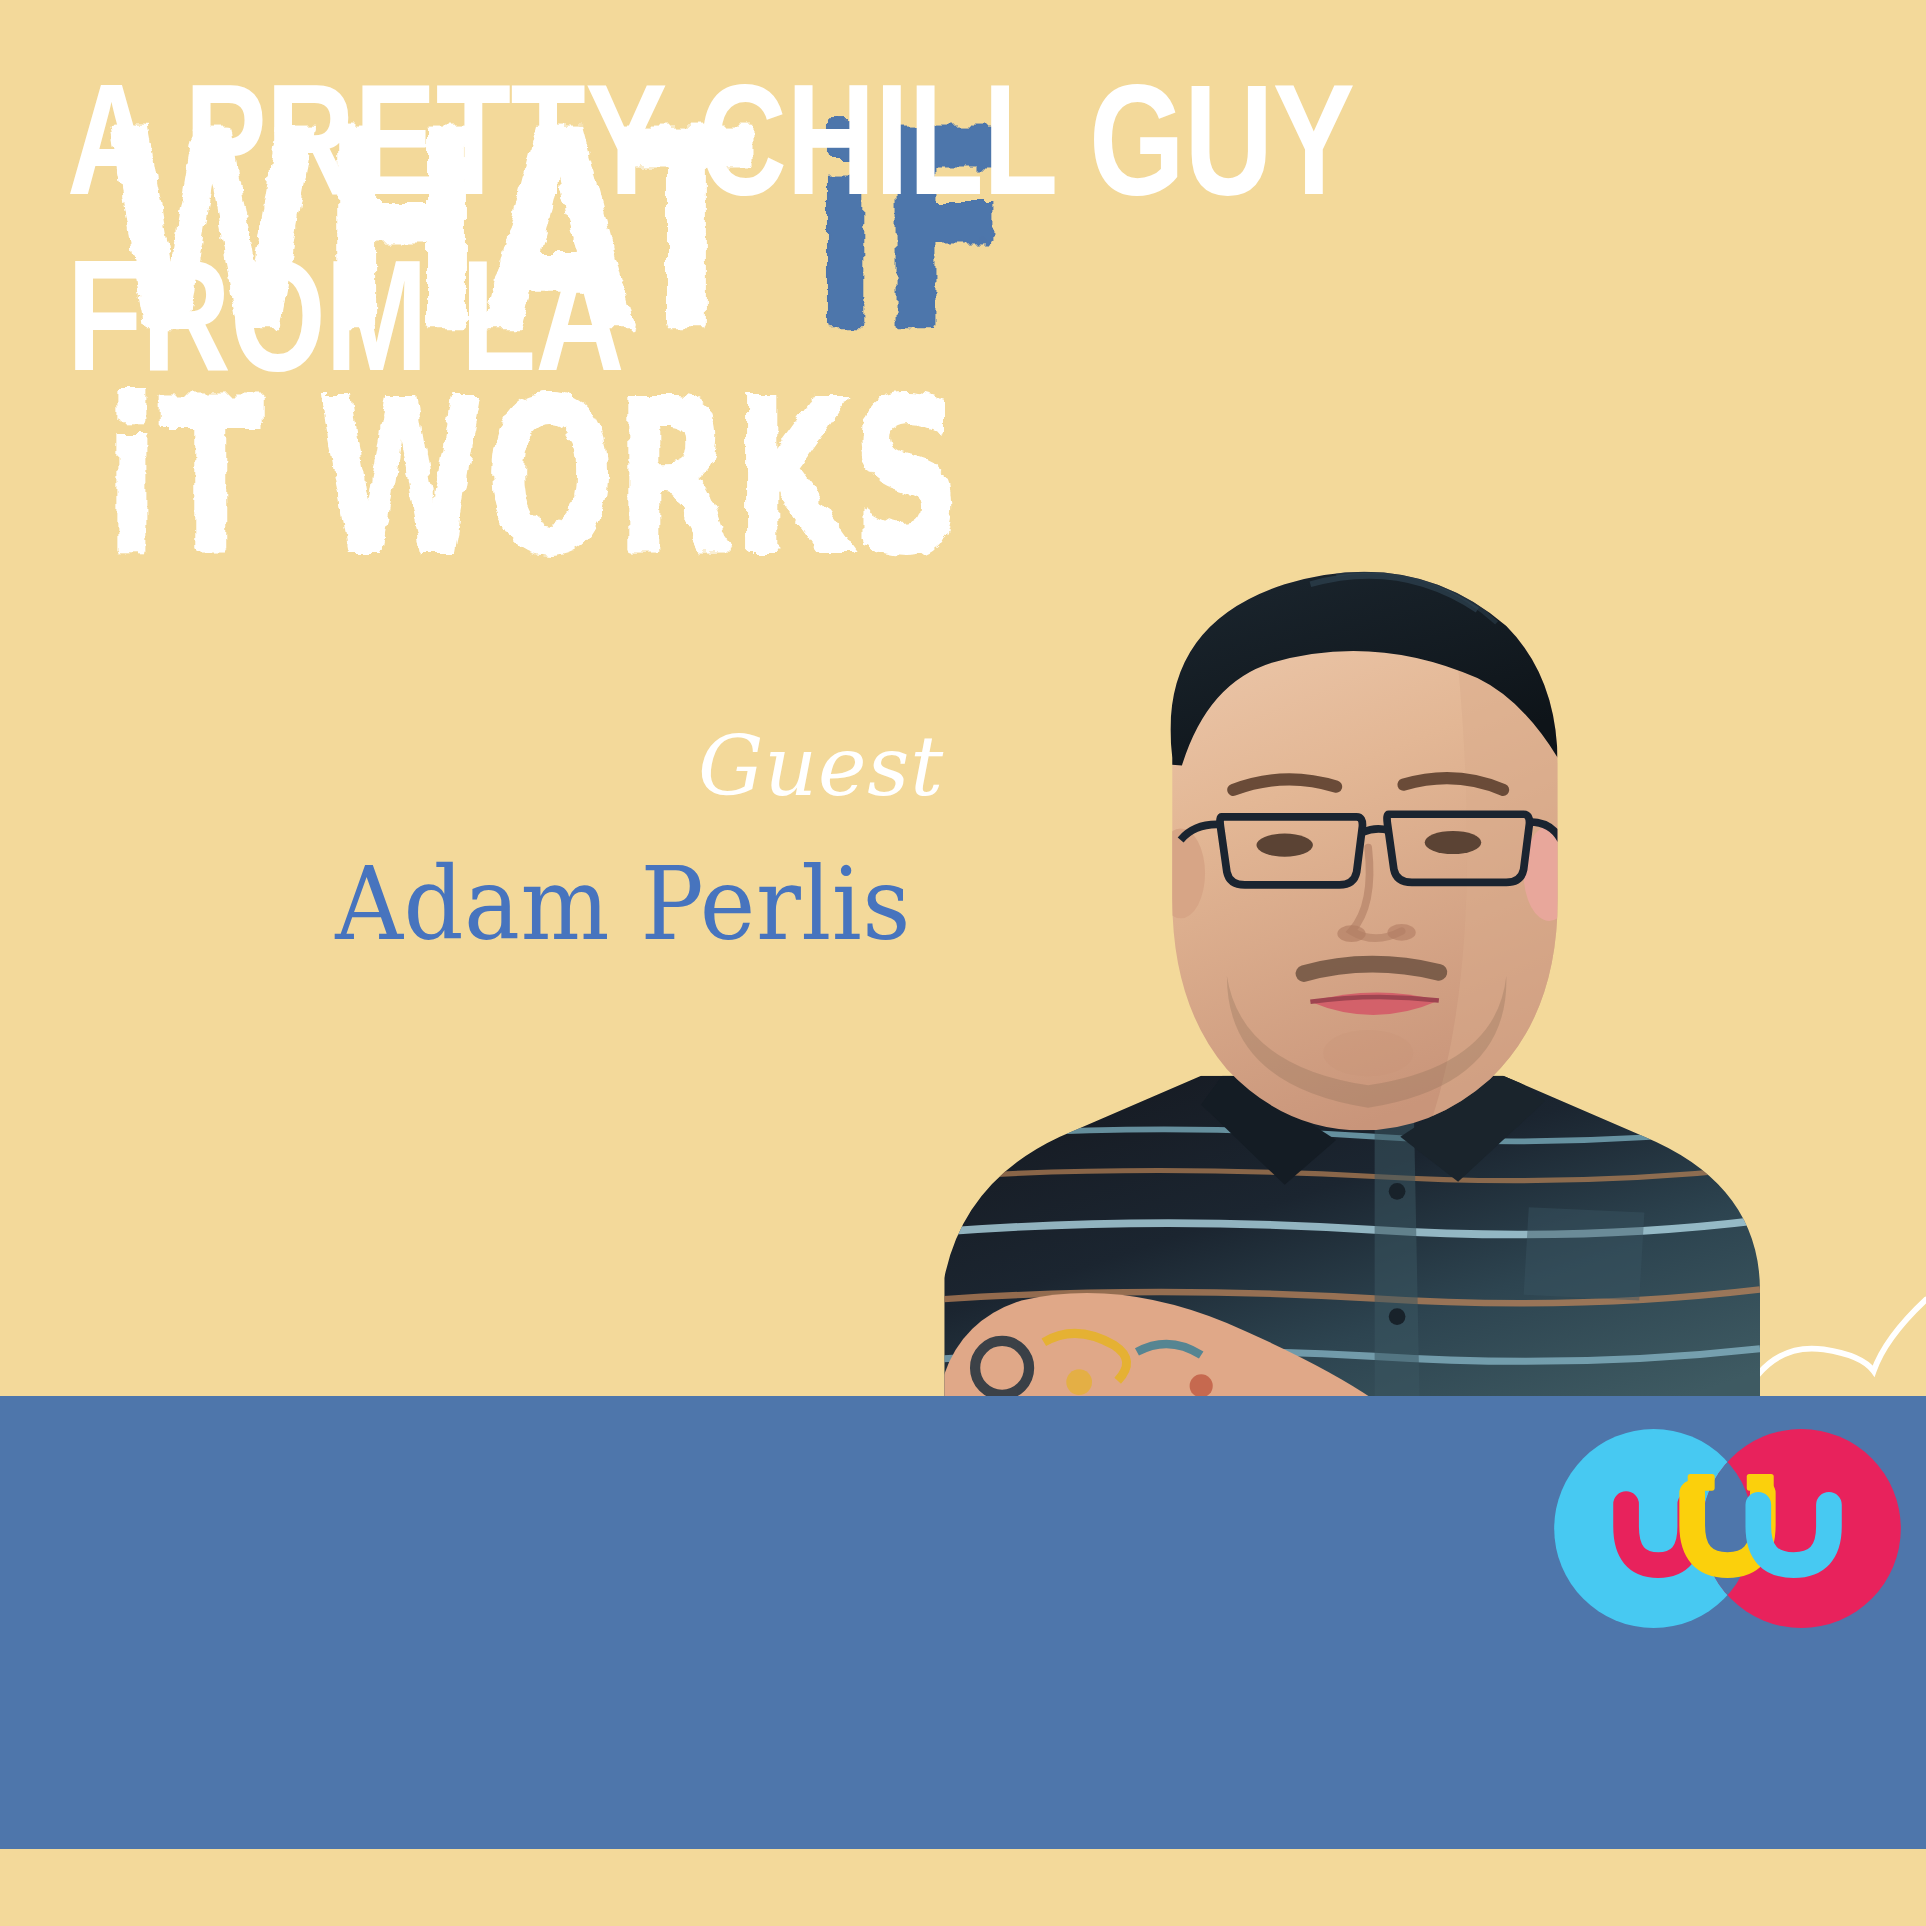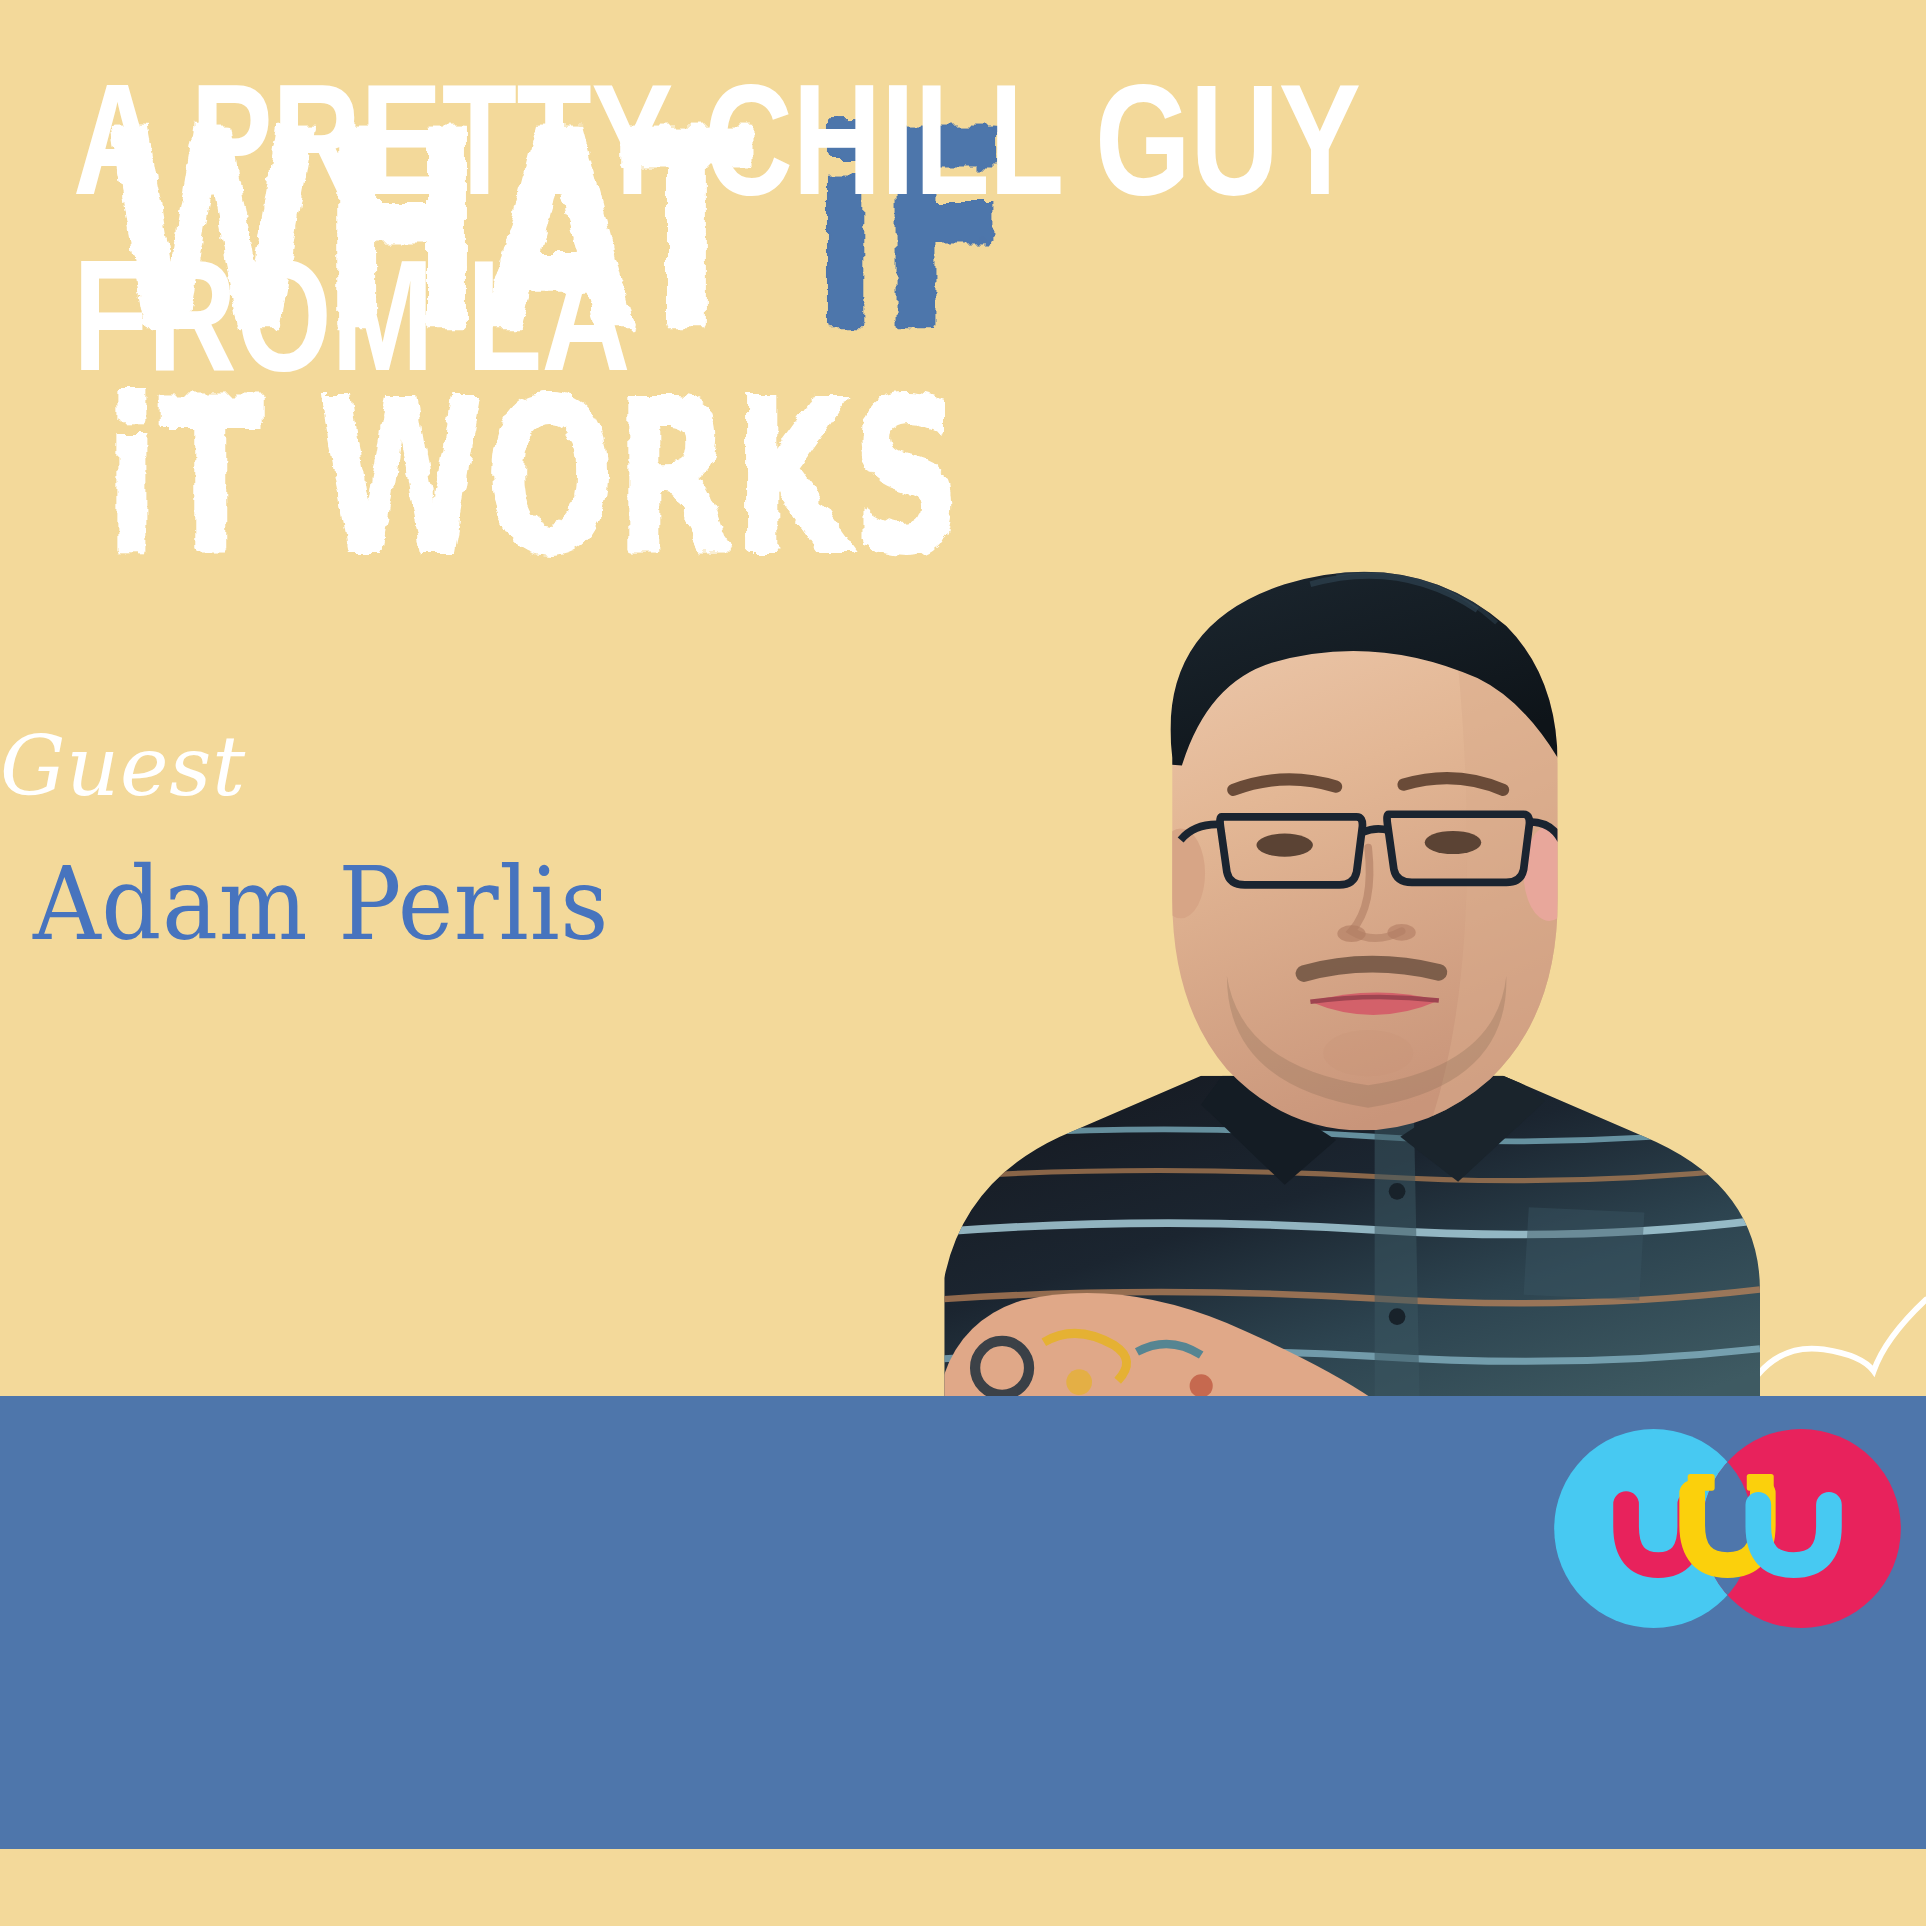--- a/index.html
+++ b/index.html
@@ -56,21 +56,21 @@
       0 1.3px 0 currentColor;
     filter: url(#rough);
   }
 
   
   .guest-block {
     position: absolute;
     left: 0;
     top: 726px;
     width: 944px;
-    text-align: left;
+    text-align: right;
     z-index: 6;
   }
   .guest-label {
     display: block;
     font-family: "DejaVu Serif", serif;
     font-style: italic;
     font-weight: 400;
     font-size: 82px;
     color: #FFFFFF;
     letter-spacing: 0.01em;
@@ -119,21 +119,20 @@
     height: 453px;
     background: #4E76AB;
     z-index: 8;
   }
   .banner-text {
     position: absolute;
     left: 67px;
     top: 62px;
     width: 1457px;
     z-index: 9;
-    margin-left: 6px;
   }
   .banner-line {
     display: block;
     font-family: "Liberation Sans", sans-serif;
     font-weight: 700;
     font-size: 140px;
     line-height: 1.0;
     color: #FFFFFF;
     letter-spacing: -0.005em;
     white-space: nowrap;

